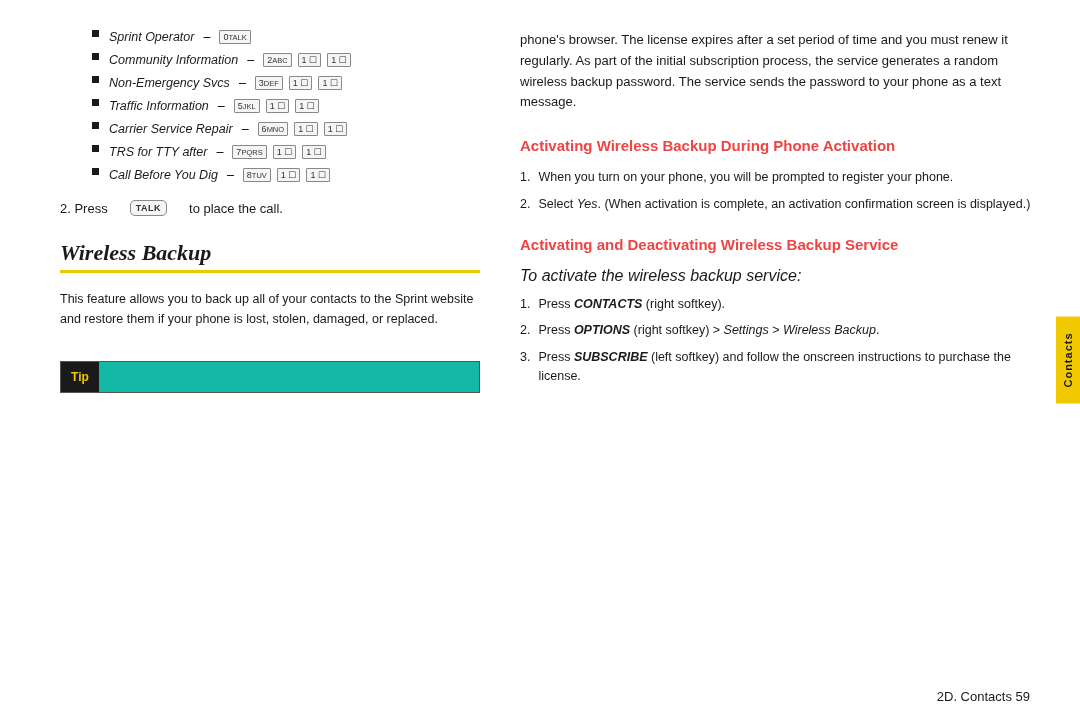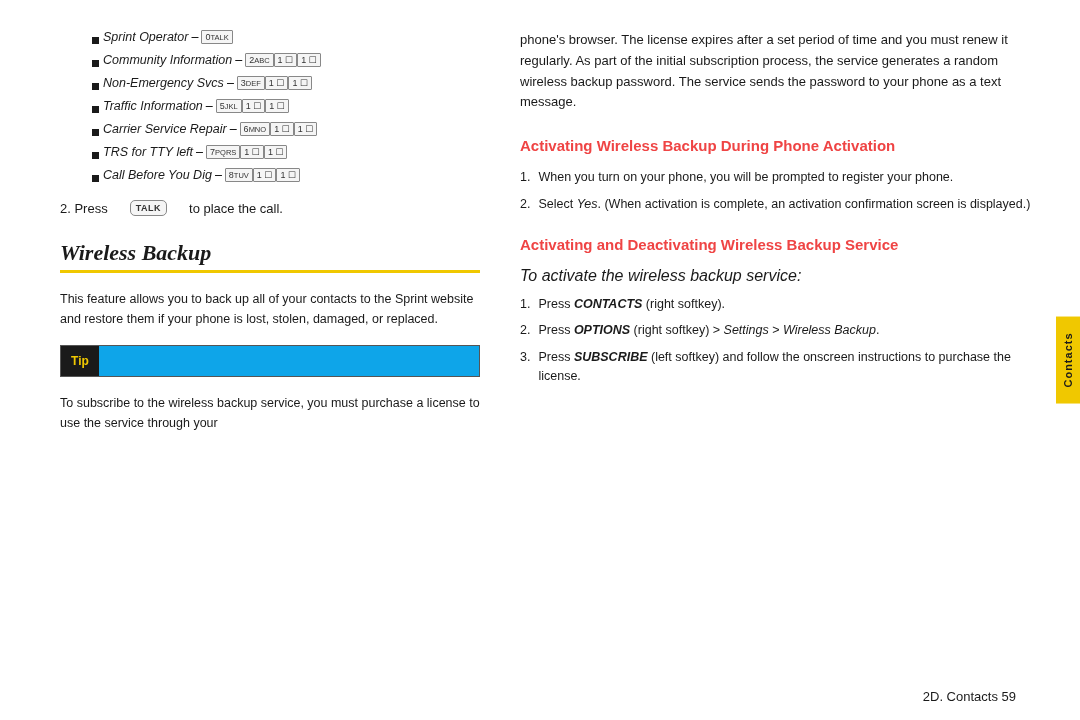--- a/index.html
+++ b/index.html
@@ -34,24 +34,25 @@
     }
 
     
     .bullet-list {
       list-style: none;
       margin-bottom: 18px;
     }
 
     .bullet-item {
       display: flex;
-      align-items: flex-end;
+      align-items: flex-start;
       margin-bottom: 9px;
       font-style: italic;
       font-size: 12.5px;
+      gap: 6px;
       padding-left: 32px;
     }
 
     .bullet-square {
       width: 7px;
       height: 7px;
       background: #1a1a1a;
       flex-shrink: 0;
       margin-right: 4px;
     }
@@ -110,29 +111,29 @@
 
     .section-divider {
       height: 3px;
       background: #f0c800;
       margin-bottom: 16px;
     }
 
     .section-body {
       font-size: 12.5px;
       line-height: 1.6;
-      margin-bottom: 16px;
+      margin-bottom: 32px;
       color: #1a1a1a;
     }
 
     
     .tip-box {
       display: flex;
       border: 1px solid #555;
-      background: #0ea5e9;
+      background: #14b8a6;
       margin-bottom: 16px;
     }
 
     .tip-label {
       background: #1a1a1a;
       color: #f0c800;
       font-weight: bold;
       font-size: 12px;
       padding: 8px 10px;
       display: flex;
@@ -218,21 +219,21 @@
       font-weight: bold;
       padding: 16px 6px;
       letter-spacing: 1px;
       font-family: Arial, sans-serif;
     }
 
     
     .footer {
       position: absolute;
       bottom: 16px;
-      right: 64px;
+      right: 50px;
       font-size: 13px;
       color: #1a1a1a;
       font-weight: normal;
     }
 
     em {
       font-style: italic;
     }
 
     strong {
@@ -290,21 +291,21 @@
         <span class="bullet-square"></span>
         <span><em>Carrier Service Repair</em></span>
         <span class="dash">–</span>
         <span class="key-box">6<small>MNO</small></span>
         <span class="key-box">1 ☐</span>
         <span class="key-box">1 ☐</span>
       </li>
 
       <li class="bullet-item">
         <span class="bullet-square"></span>
-        <span><em>TRS for TTY left</em></span>
+        <span><em>TRS for TTY after</em></span>
         <span class="dash">–</span>
         <span class="key-box">7<small>PQRS</small></span>
         <span class="key-box">1 ☐</span>
         <span class="key-box">1 ☐</span>
       </li>
 
       <li class="bullet-item">
         <span class="bullet-square"></span>
         <span><em>Call Before You Dig</em></span>
         <span class="dash">–</span>
@@ -322,21 +323,20 @@
     </div>
 
     <h2 class="section-title">Wireless Backup</h2>
     <div class="section-divider"></div>
     <p class="section-body">This feature allows you to back up all of your contacts to the Sprint website and restore them if your phone is lost, stolen, damaged, or replaced.</p>
 
     <div class="tip-box">
       <div class="tip-label">Tip</div>
     </div>
 
-    <p class="subscribe-text">To subscribe to the wireless backup service, you must purchase a license to use the service through your</p>
   </div>
 
   <div class="right-column">
     <p class="intro-text">phone's browser. The license expires after a set period of time and you must renew it regularly. As part of the initial subscription process, the service generates a random wireless backup password. The service sends the password to your phone as a text message.</p>
 
     <h3 class="subsection-title">Activating Wireless Backup During Phone Activation</h3>
     <ol class="numbered-list">
       <li class="numbered-item">
         <span class="num">1.</span>
         <span class="item-text">When you turn on your phone, you will be prompted to register your phone.</span>

